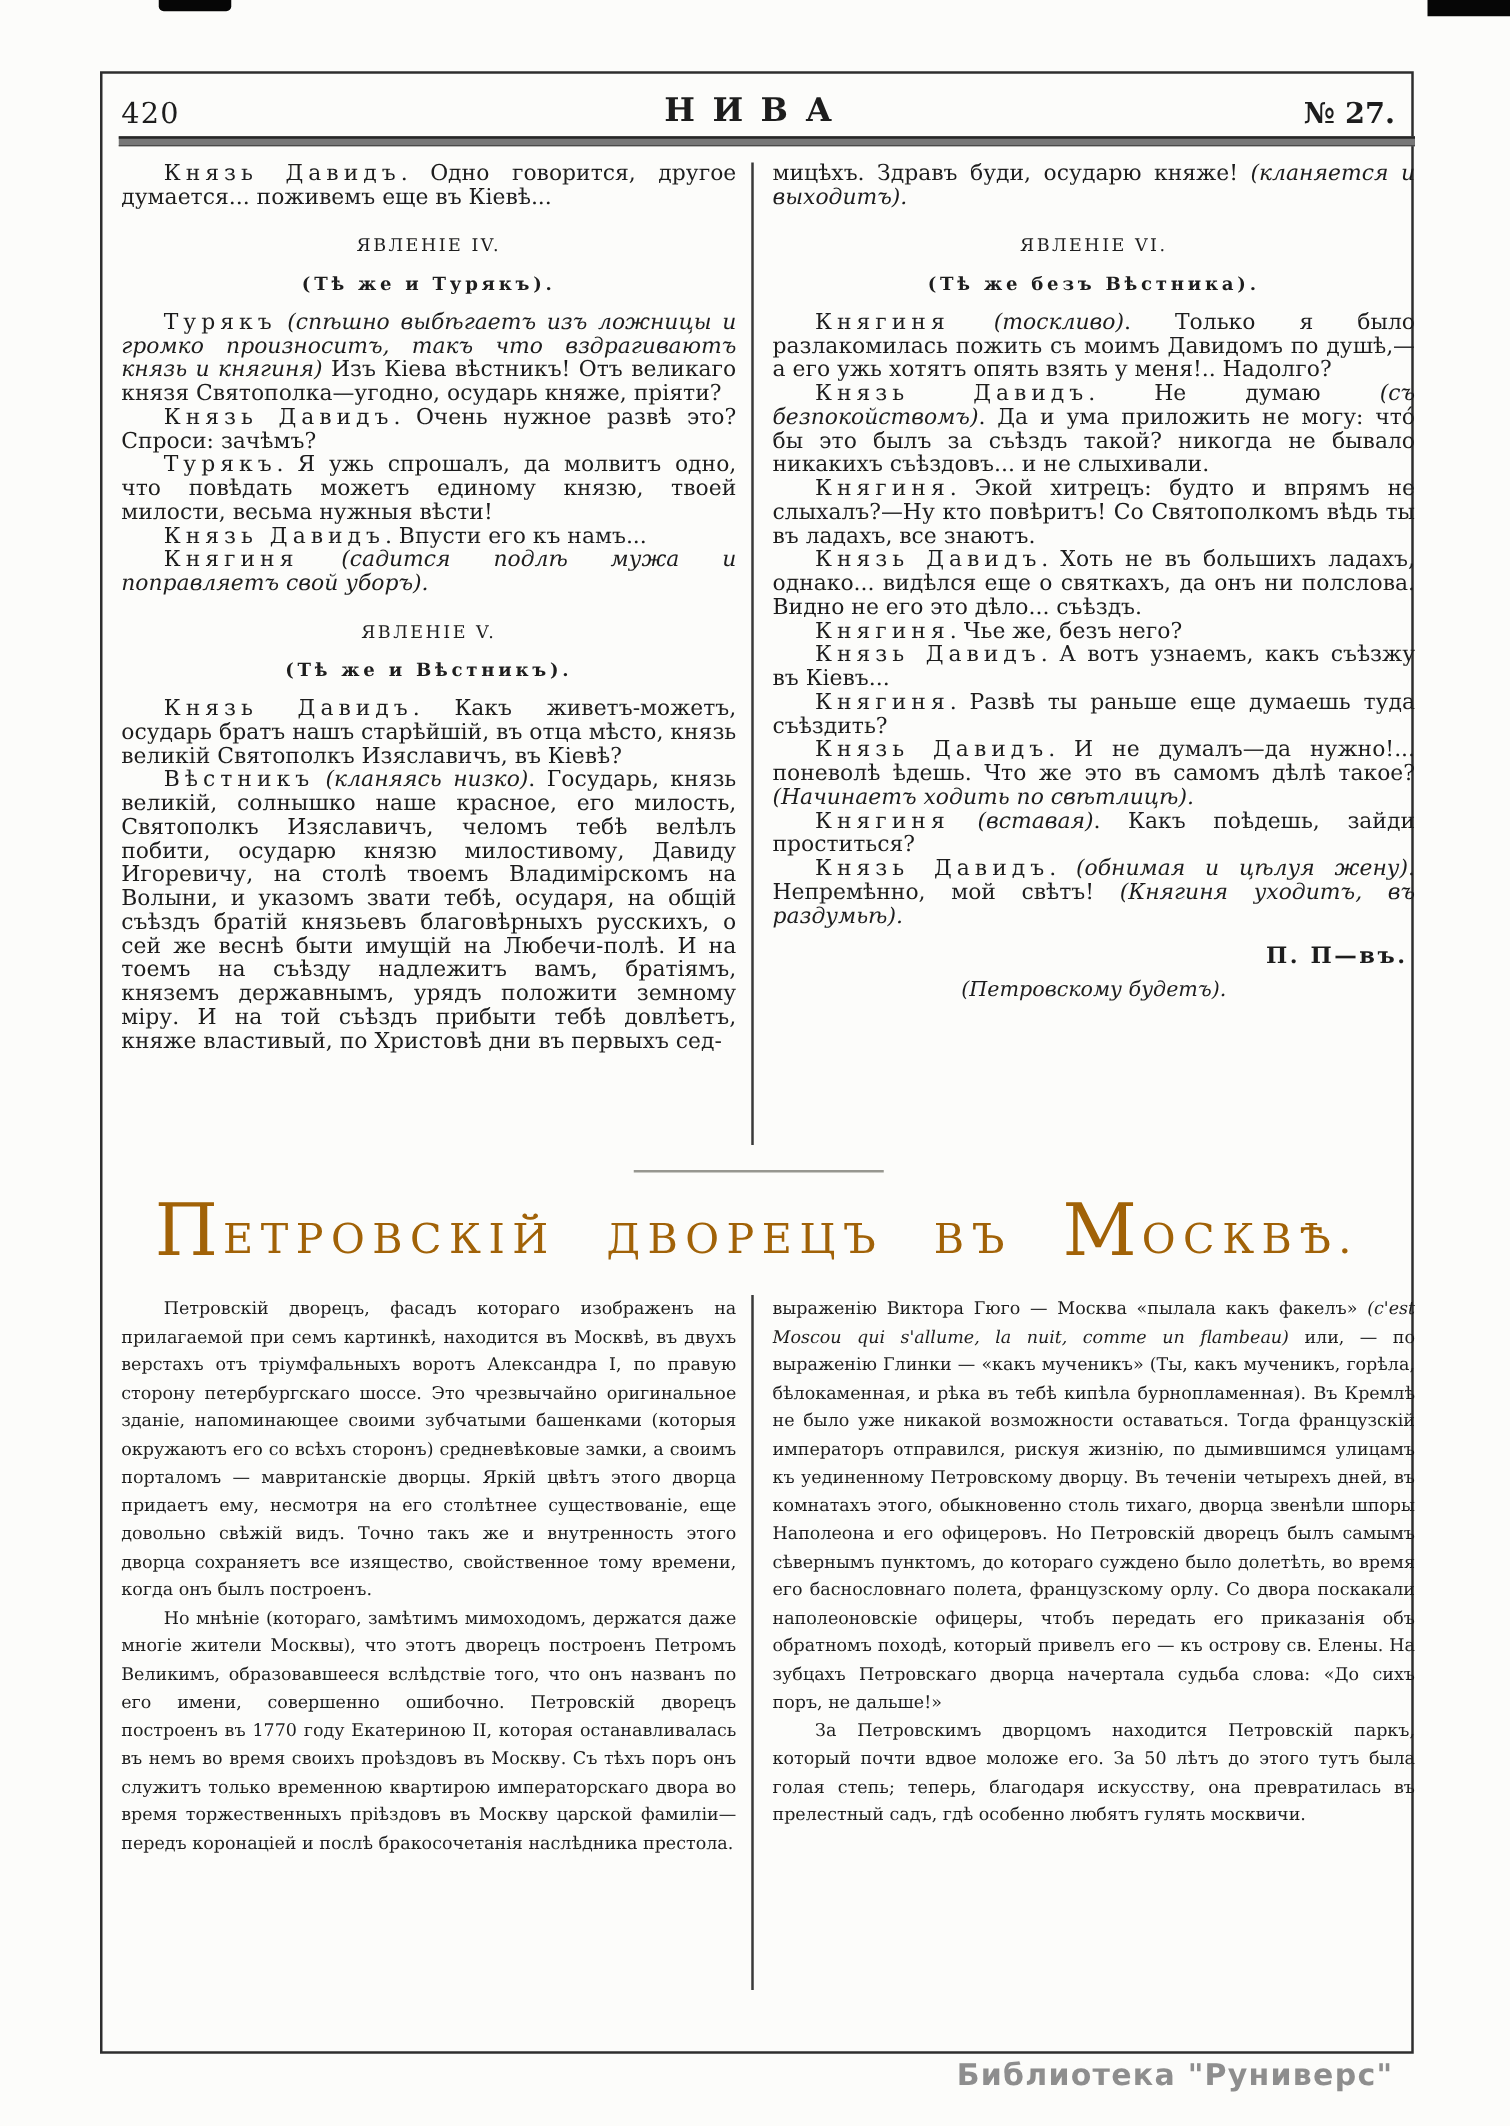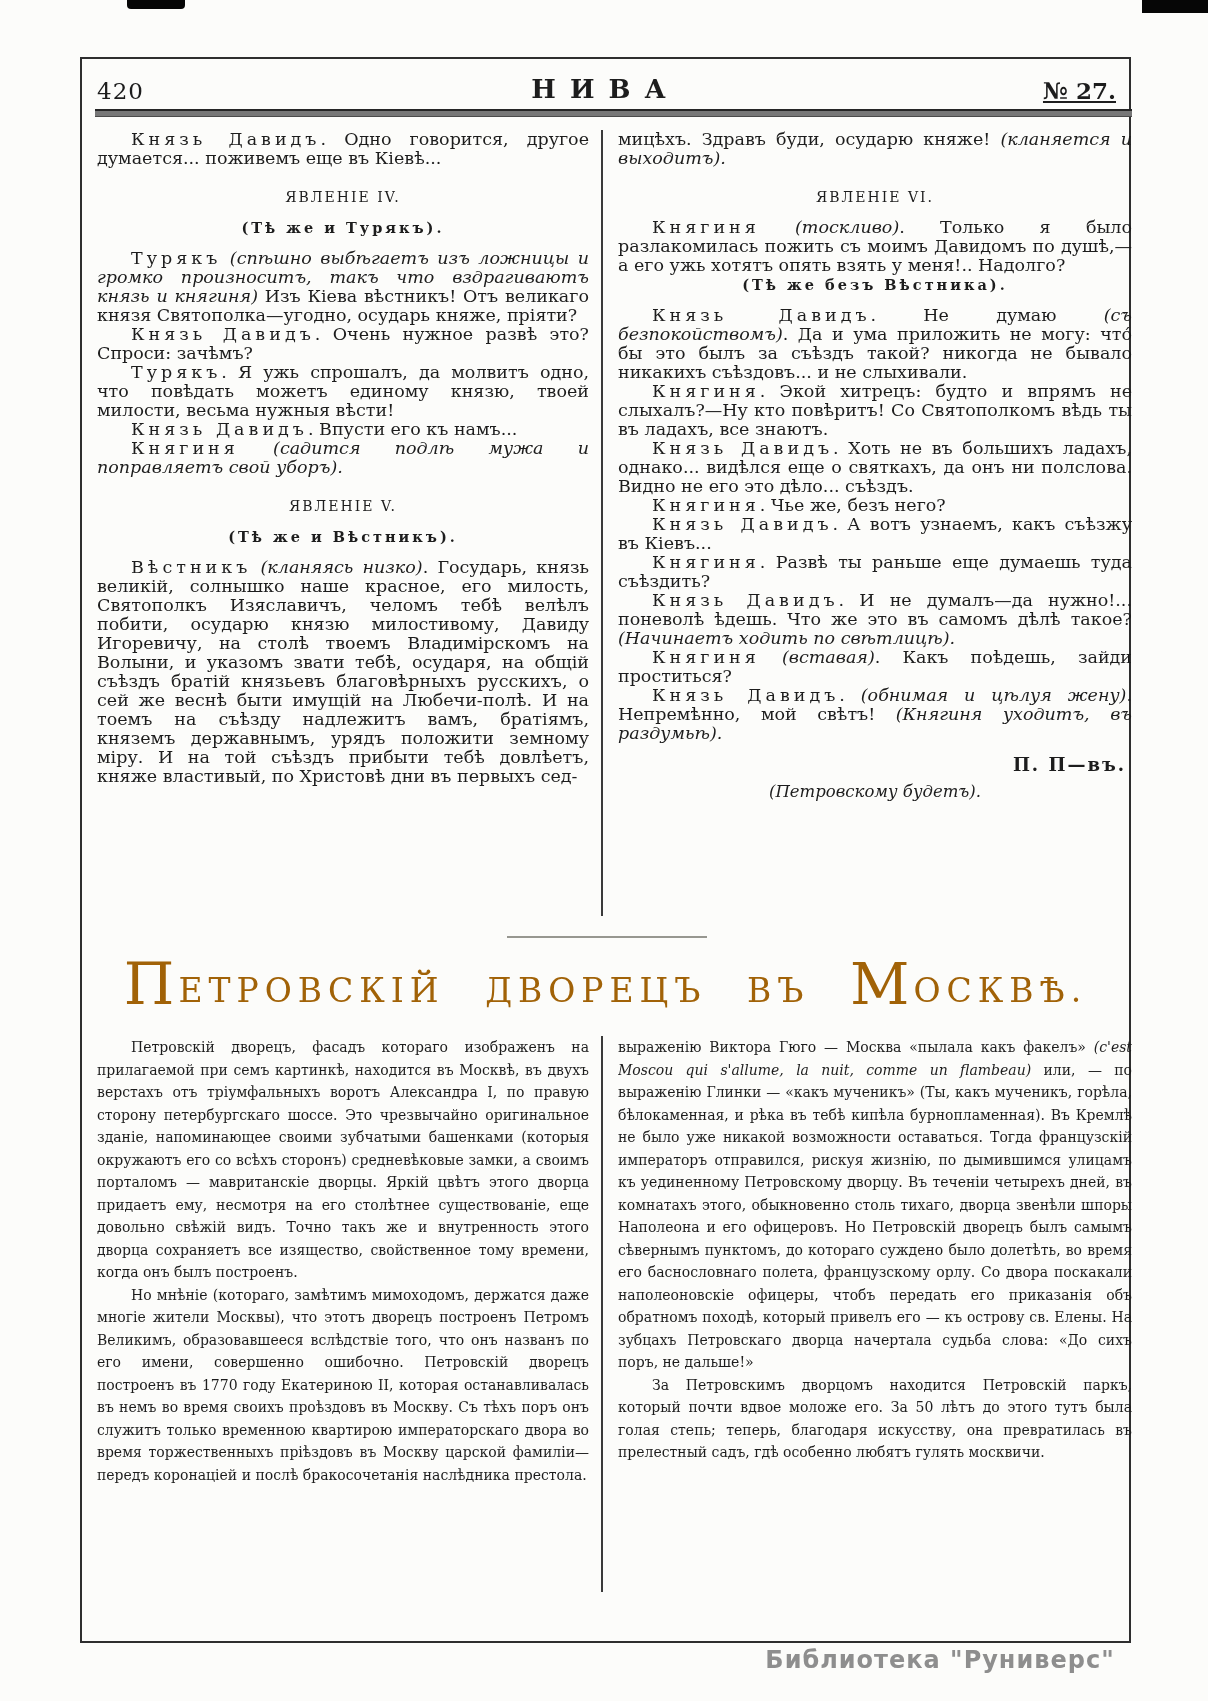--- a/index.html
+++ b/index.html
@@ -10,21 +10,21 @@
   }
   .frame{
     position:absolute;left:80px;top:57px;width:1051px;height:1586px;
     border:2px solid #2e2e2e;box-sizing:border-box;background:transparent;
   }
   .artifact-tl{position:absolute;left:127px;top:0;width:58px;height:9px;background:#060606;border-radius:0 0 4px 4px;}
   .artifact-tr{position:absolute;left:1142px;top:0;width:66px;height:13px;background:#060606;}
   .hdr{position:absolute;white-space:nowrap;}
   .page-num{left:97px;top:78px;font-size:23px;letter-spacing:1px;}
   .journal{left:80px;top:74px;width:1051px;text-align:center;font-size:26px;font-weight:bold;letter-spacing:14px;}
-  .issue{left:80px;top:77px;width:1036px;text-align:right;font-size:23px;font-weight:bold;text-decoration:underline;}
+  .issue{left:80px;top:77px;width:1036px;text-align:right;font-size:23px;font-weight:bold;}
   .header-rule{
     position:absolute;left:95px;top:109px;width:1037px;height:8px;box-sizing:border-box;
     background:#777777;border-top:2px solid #262626;border-bottom:1px solid #4a4a4a;
   }
   .divider{position:absolute;width:2px;background:#3a3a3a;}
   .div1{left:601px;top:130px;height:786px;}
   .div2{left:601px;top:1036px;height:556px;}
   .play-col,.art-col{position:absolute;overflow:hidden;}
   .play-left{left:97px;top:130px;width:492px;height:786px;}
   .play-right{left:618px;top:130px;width:514px;height:786px;}
@@ -71,28 +71,29 @@
     <p class="blk blk-speech"><span class="seg-sp">Князь Давидъ</span><span class="seg-pl">. Одно говорится, другое думается... поживемъ еще въ Кіевѣ...</span></p>
     <p class="blk blk-heading">ЯВЛЕНІЕ IV.</p>
     <p class="blk blk-cast">(Тѣ же и Турякъ).</p>
     <p class="blk blk-speech"><span class="seg-sp">Турякъ</span><span class="seg-pl"> </span><span class="seg-it">(спѣшно выбѣгаетъ изъ ложницы и громко произноситъ, такъ что вздрагиваютъ князь и княгиня)</span><span class="seg-pl"> Изъ Кіева вѣстникъ! Отъ великаго князя Святополка—угодно, осударь княже, пріяти?</span></p>
     <p class="blk blk-speech"><span class="seg-sp">Князь Давидъ</span><span class="seg-pl">. Очень нужное развѣ это? Спроси: зачѣмъ?</span></p>
     <p class="blk blk-speech"><span class="seg-sp">Турякъ</span><span class="seg-pl">. Я ужь спрошалъ, да молвитъ одно, что повѣдать можетъ единому князю, твоей милости, весьма нужныя вѣсти!</span></p>
     <p class="blk blk-speech"><span class="seg-sp">Князь Давидъ</span><span class="seg-pl">. Впусти его къ намъ...</span></p>
     <p class="blk blk-speech"><span class="seg-sp">Княгиня</span><span class="seg-pl"> </span><span class="seg-it">(садится подлѣ мужа и поправляетъ свой уборъ).</span></p>
     <p class="blk blk-heading">ЯВЛЕНІЕ V.</p>
     <p class="blk blk-cast">(Тѣ же и Вѣстникъ).</p>
+    <p class="blk blk-speech"><span class="seg-sp">Князь Давидъ</span><span class="seg-pl">. Какъ живетъ-можетъ, осударь братъ нашъ старѣйшій, въ отца мѣсто, князь великій Святополкъ Изяславичъ, въ Кіевѣ?</span></p>
     <p class="blk blk-speech"><span class="seg-sp">Вѣстникъ</span><span class="seg-pl"> </span><span class="seg-it">(кланяясь низко)</span><span class="seg-pl">. Государь, князь великій, солнышко наше красное, его милость, Святополкъ Изяславичъ, челомъ тебѣ велѣлъ побити, осударю князю милостивому, Давиду Игоревичу, на столѣ твоемъ Владимірскомъ на Волыни, и указомъ звати тебѣ, осударя, на общій съѣздъ братій князьевъ благовѣрныхъ русскихъ, о сей же веснѣ быти имущій на Любечи-полѣ. И на тоемъ на съѣзду надлежитъ вамъ, братіямъ, княземъ державнымъ, урядъ положити земному міру. И на той съѣздъ прибыти тебѣ довлѣетъ, княже властивый, по Христовѣ дни въ первыхъ сед-</span></p>
   </div>
 <div class="divider div1"></div>
 <div class="play-col play-right">
     <p class="blk blk-speechc"><span class="seg-pl">мицѣхъ. Здравъ буди, осударю княже! </span><span class="seg-it">(кланяется и выходитъ).</span></p>
     <p class="blk blk-heading">ЯВЛЕНІЕ VI.</p>
+    <p class="blk blk-cast">(Тѣ же безъ Вѣстника).</p>
     <p class="blk blk-speech"><span class="seg-sp">Княгиня</span><span class="seg-pl"> </span><span class="seg-it">(тоскливо)</span><span class="seg-pl">. Только я было разлакомилась пожить съ моимъ Давидомъ по душѣ,—а его ужь хотятъ опять взять у меня!.. Надолго?</span></p>
-    <p class="blk blk-cast">(Тѣ же безъ Вѣстника).</p>
     <p class="blk blk-speech"><span class="seg-sp">Князь Давидъ</span><span class="seg-pl">. Не думаю </span><span class="seg-it">(съ безпокойствомъ)</span><span class="seg-pl">. Да и ума приложить не могу: что́ бы это былъ за съѣздъ такой? никогда не бывало никакихъ съѣздовъ... и не слыхивали.</span></p>
     <p class="blk blk-speech"><span class="seg-sp">Княгиня</span><span class="seg-pl">. Экой хитрецъ: будто и впрямъ не слыхалъ?—Ну кто повѣритъ! Со Святополкомъ вѣдь ты въ ладахъ, все знаютъ.</span></p>
     <p class="blk blk-speech"><span class="seg-sp">Князь Давидъ</span><span class="seg-pl">. Хоть не въ большихъ ладахъ, однако... видѣлся еще о святкахъ, да онъ ни полслова. Видно не его это дѣло... съѣздъ.</span></p>
     <p class="blk blk-speech"><span class="seg-sp">Княгиня</span><span class="seg-pl">. Чье же, безъ него?</span></p>
     <p class="blk blk-speech"><span class="seg-sp">Князь Давидъ</span><span class="seg-pl">. А вотъ узнаемъ, какъ съѣзжу въ Кіевъ...</span></p>
     <p class="blk blk-speech"><span class="seg-sp">Княгиня</span><span class="seg-pl">. Развѣ ты раньше еще думаешь туда съѣздить?</span></p>
     <p class="blk blk-speech"><span class="seg-sp">Князь Давидъ</span><span class="seg-pl">. И не думалъ—да нужно!... поневолѣ ѣдешь. Что же это въ самомъ дѣлѣ такое? </span><span class="seg-it">(Начинаетъ ходить по свѣтлицѣ).</span></p>
     <p class="blk blk-speech"><span class="seg-sp">Княгиня</span><span class="seg-pl"> </span><span class="seg-it">(вставая)</span><span class="seg-pl">. Какъ поѣдешь, зайди проститься?</span></p>
     <p class="blk blk-speech"><span class="seg-sp">Князь Давидъ</span><span class="seg-pl">. </span><span class="seg-it">(обнимая и цѣлуя жену)</span><span class="seg-pl">. Непремѣнно, мой свѣтъ! </span><span class="seg-it">(Княгиня уходитъ, въ раздумьѣ).</span></p>
     <p class="blk blk-sig">П. П—въ.</p>

